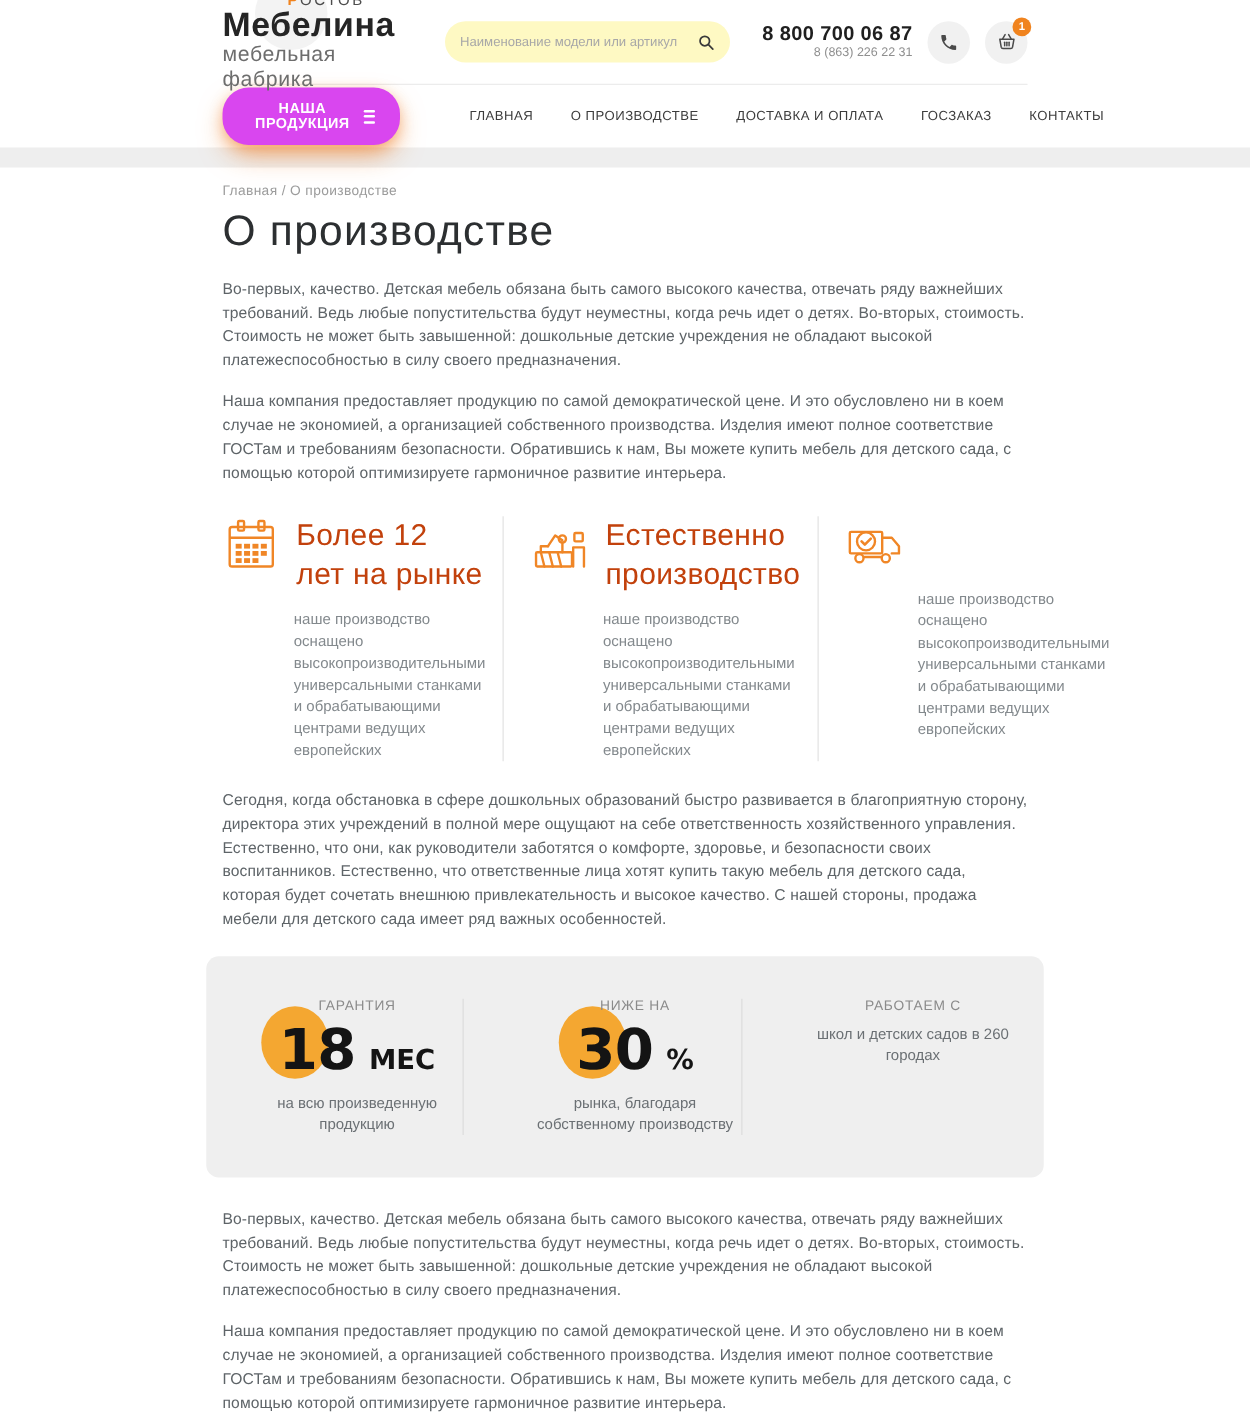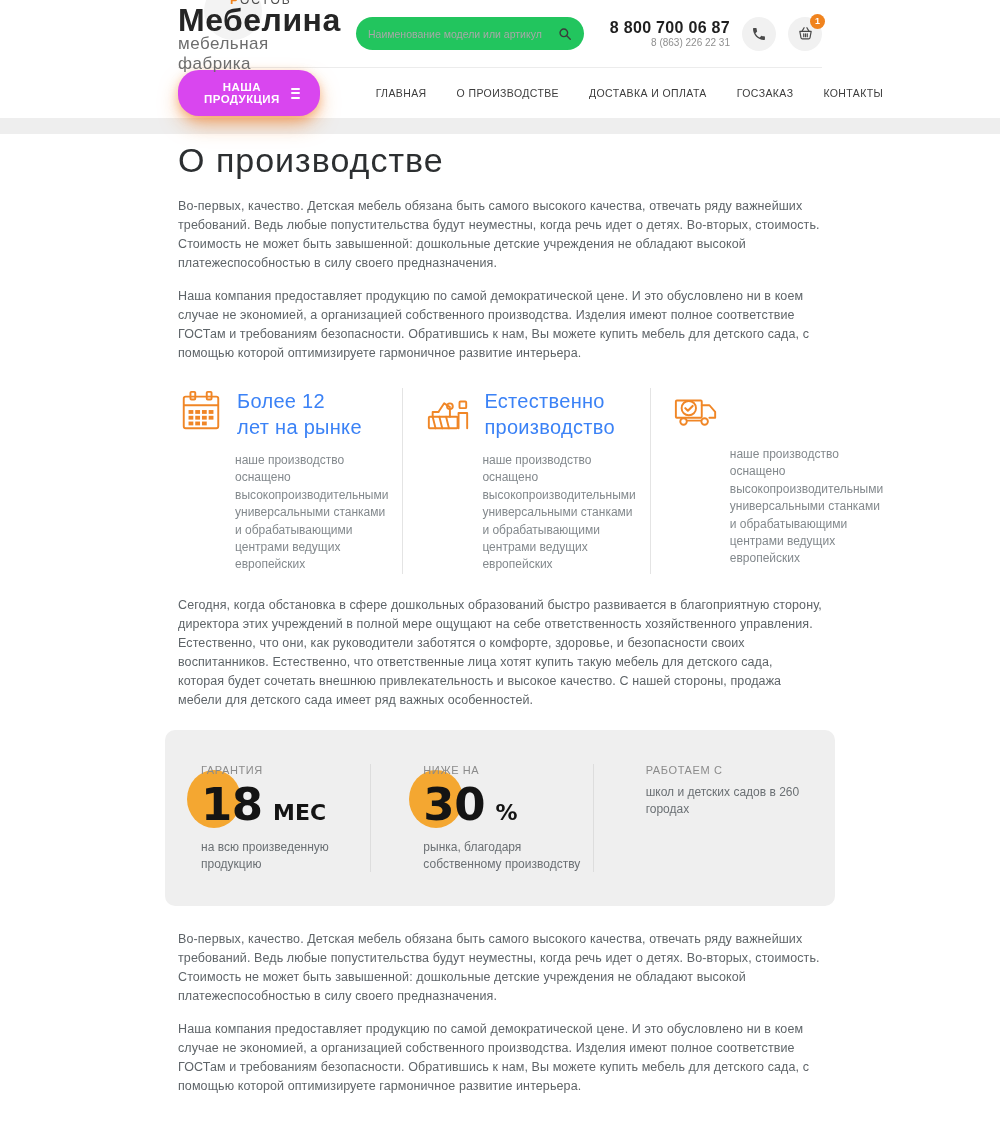--- a/index.html
+++ b/index.html
@@ -10,24 +10,24 @@
   }
   .container { width: 644px; margin: 0 auto; }
 
   
   .header-top { display: flex; align-items: center; height: 68px; border-bottom: 1px solid #ececec; }
   .logo { position: relative; width: 166px; flex: 0 0 auto; }
   .logo-circle { position: absolute; left: 26px; top: -12px; width: 58px; height: 58px; border-radius: 50%; background: #f3f3f3; z-index: 0; }
   .logo-inner { position: relative; z-index: 1; }
   .logo-city { font-size: 12px; letter-spacing: 2px; color: #4d4d4d; margin-left: 52px; line-height: 12px; }
   .logo-city .accent { color: #f0831e; font-weight: bold; }
-  .logo-name { font-size: 32px; font-weight: bold; color: #252525; letter-spacing: 0.5px; line-height: 28px; }
+  .logo-name { font-size: 27px; font-weight: bold; color: #252525; letter-spacing: 0.5px; line-height: 28px; }
   .logo-tagline { font-size: 17px; color: #6d6d6d; letter-spacing: 0.5px; }
 
-  .search { margin-left: 12px; width: 228px; height: 33px; background: #22c55e; border-radius: 17px;
+  .search { margin-left: 12px; width: 228px; height: 33px; background: #fef9c3; border-radius: 17px;
     display: flex; align-items: center; padding: 0 12px; }
   .search input { flex: 1; border: none; background: transparent; outline: none; font-size: 10.5px; color: #555;
     font-family: "Liberation Sans", sans-serif; }
   .search input::placeholder { color: #a8a8a8; }
   .search svg { flex: 0 0 auto; }
 
   .phones { margin-left: auto; text-align: right; line-height: 1.2; }
   .phone-main { font-size: 16px; font-weight: bold; color: #1f1f1f; letter-spacing: 0.3px; }
   .phone-secondary { font-size: 10px; color: #8f8f8f; }
 
@@ -56,27 +56,27 @@
   h1.page-title { font-size: 34px; font-weight: 400; color: #2c2f31; letter-spacing: 1px; margin: 7px 0 17px; }
 
   p.body-text { font-size: 12.5px; line-height: 1.52; color: #5e6468; margin-bottom: 14px; letter-spacing: 0.1px; }
 
   
   .features { display: flex; margin: 25px 0 22px; }
   .feature { flex: 1; padding-right: 14px; }
   .feature + .feature { border-left: 1px solid #e4e4e4; padding-left: 22px; }
   .feature-head { display: flex; gap: 13px; align-items: flex-start; }
   .feature-icon { flex: 0 0 auto; }
-  .feature-title { font-size: 20px; color: #3b82f6; line-height: 1.3; letter-spacing: 0.3px; }
+  .feature-title { font-size: 24px; color: #c2410c; line-height: 1.3; letter-spacing: 0.3px; }
   .feature-body { margin-top: 12px; margin-left: 57px; font-size: 12px; line-height: 1.45; color: #83898d; }
   .feature + .feature .feature-body { margin-left: 57px; }
 
   
   .stats-box { background: #efefef; border-radius: 10px; margin: 20px -13px 24px; padding: 34px 20px;
-    display: flex; align-items: stretch; }
+    display: flex; align-items: stretch; text-align: center; }
   .stat { flex: 1; position: relative; padding-left: 16px; }
   .stat + .stat { border-left: 1px solid #dddddd; padding-left: 52px; }
   .stat-label { font-size: 11px; color: #8b8b8b; letter-spacing: 0.6px; margin-bottom: 0; position: relative; z-index: 2; }
   .stat-numrow { position: relative; display: inline-block; margin-top: 2px; }
   .stat-bubble { position: absolute; left: -14px; top: -8px; width: 54px; height: 58px; border-radius: 50%;
     background: #f4a731; z-index: 0; }
   .stat-value { position: relative; z-index: 1; font-size: 45px; font-weight: 800; color: #141414; letter-spacing: -0.5px;
     font-family: "DejaVu Sans", sans-serif; }
   .stat-suffix { position: relative; z-index: 1; font-size: 22px; font-weight: 800; color: #141414; margin-left: 6px;
     font-family: "DejaVu Sans", sans-serif; }
@@ -143,20 +143,25 @@
       <a href="#">ДОСТАВКА И ОПЛАТА</a>
       <a href="#">ГОСЗАКАЗ</a>
       <a href="#">КОНТАКТЫ</a>
     </nav>
   </div>
 </div>
 
 <div class="band"></div>
 
 <div class="container">
+  <div class="breadcrumb">
+    <span>Главная</span>
+    <span>/</span>
+    <span>О производстве</span>
+  </div>
 
   <h1 class="page-title">О производстве</h1>
 
   <p class="body-text">Во-первых, качество. Детская мебель обязана быть самого высокого качества, отвечать ряду важнейших требований. Ведь любые попустительства будут неуместны, когда речь идет о детях. Во-вторых, стоимость. Стоимость не может быть завышенной: дошкольные детские учреждения не обладают высокой платежеспособностью в силу своего предназначения.</p>
   <p class="body-text">Наша компания предоставляет продукцию по самой демократической цене. И это обусловлено ни в коем случае не экономией, а организацией собственного производства. Изделия имеют полное соответствие ГОСТам и требованиям безопасности. Обратившись к нам, Вы можете купить мебель для детского сада, с помощью которой оптимизируете гармоничное развитие интерьера.</p>
 
   <div class="features">
     <div class="feature">
       <div class="feature-head">
         <svg class="feature-icon" width="46" height="46" viewBox="0 0 48 48" fill="none" stroke="#f08626" stroke-width="2" stroke-linejoin="round">

